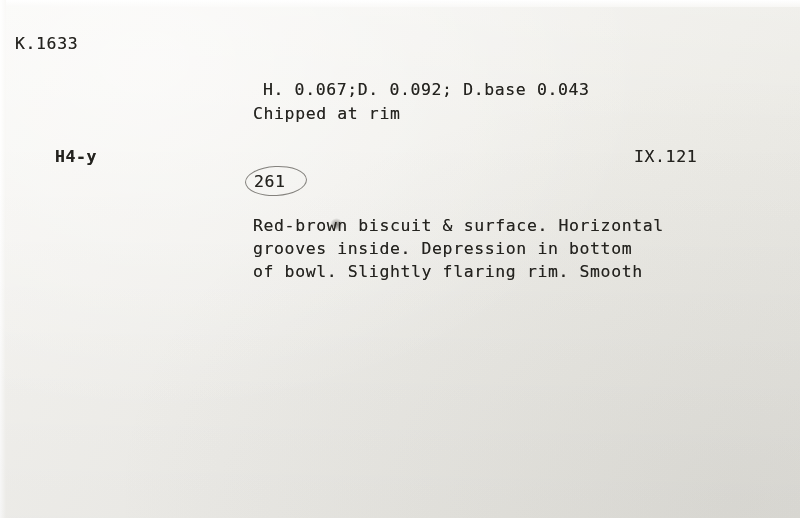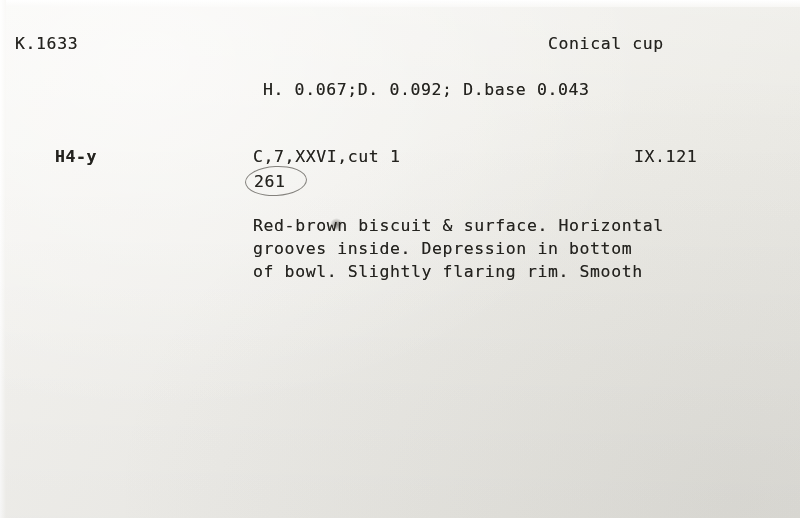--- a/index.html
+++ b/index.html
@@ -103,28 +103,27 @@
 </head>
 <body>
 
 <div class="card">
 
   <div class="edge-top"></div>
   <div class="edge-left"></div>
 
   <div class="txt" id="catalog-number">K.1633</div>
 
-  <div class="txt" id="object-name">Conical cup</div>
 
   <div class="txt" id="dimensions">H. 0.067;D. 0.092; D.base 0.043</div>
 
+  <div class="txt" id="condition">Chipped at rim</div>
 
   <div class="txt" id="context-code">H4-y</div>
 
-  <div class="txt" id="find-ref">C,7,XXVI,cut 1</div>
 
   <div class="txt" id="excavation-ref">IX.121</div>
 
   <div class="annotation-ellipse"></div>
 
   <div class="txt" id="inventory-number">261</div>
 
 
   <div class="txt" id="desc-1">Red-brown biscuit &amp; surface. Horizontal</div>
   <div class="txt" id="desc-3">of bowl. Slightly flaring rim. Smooth</div>

